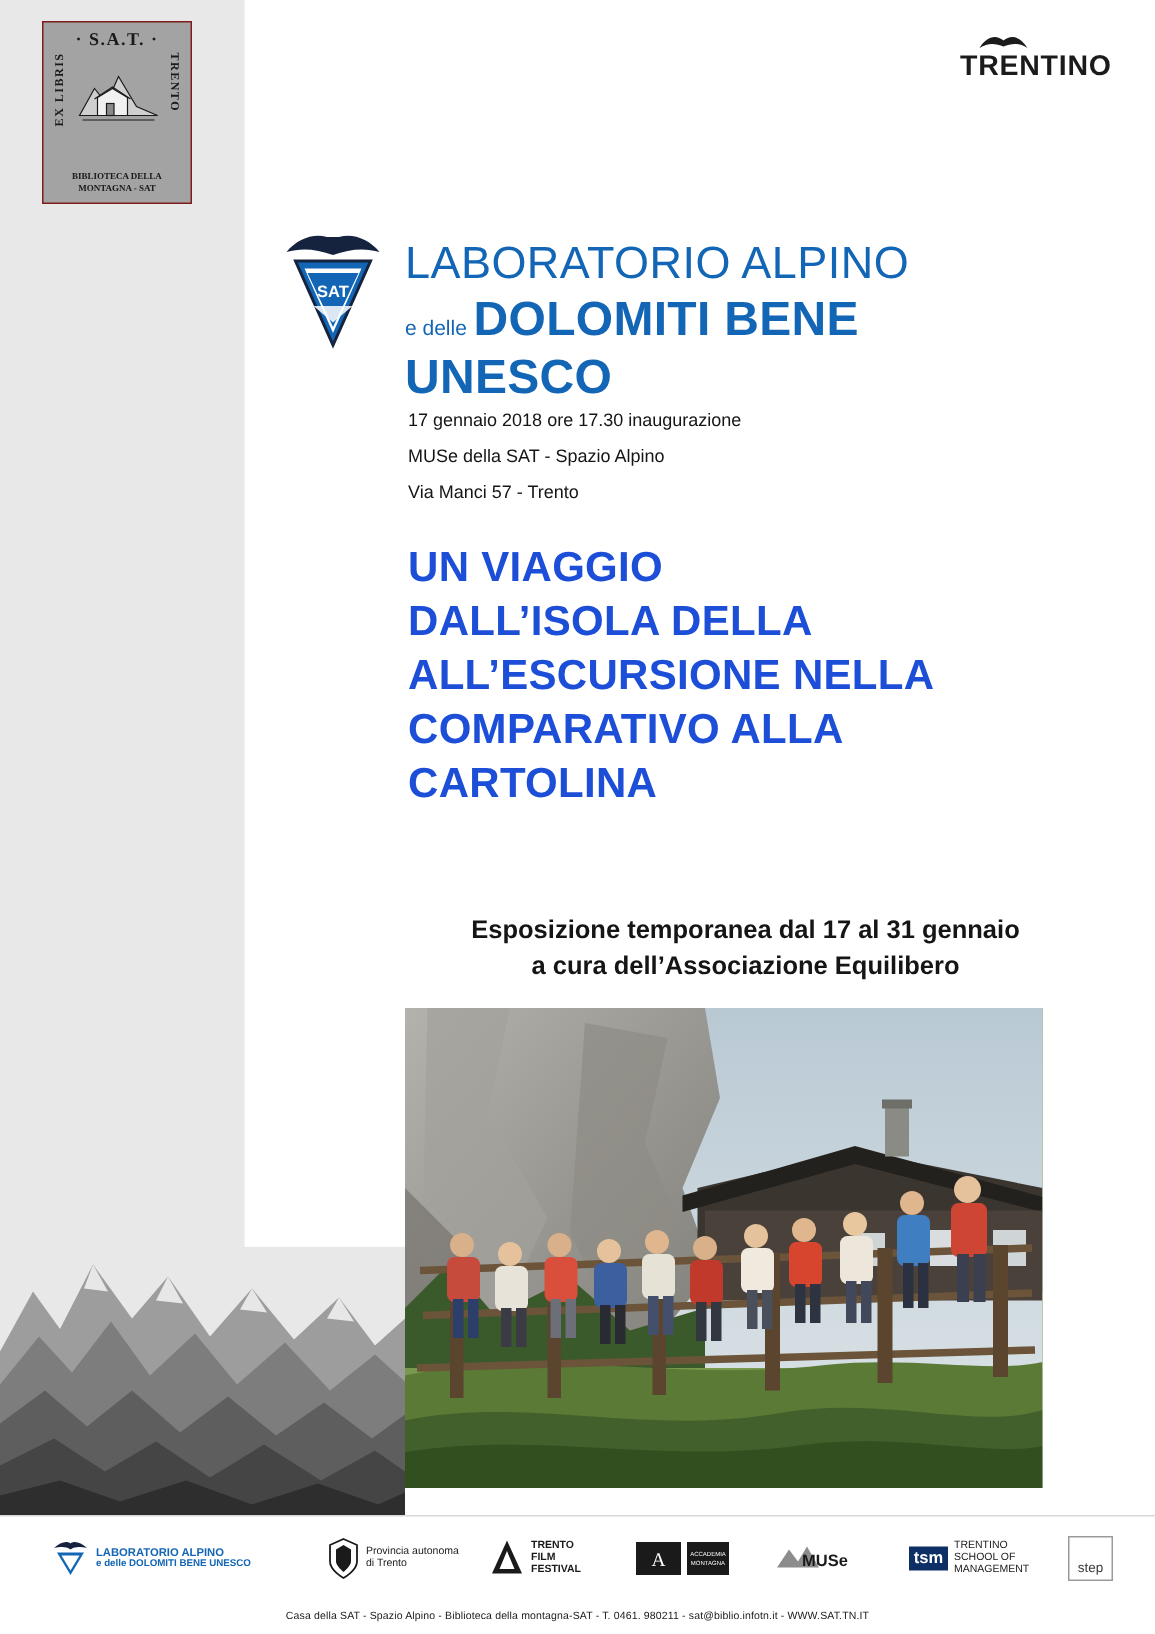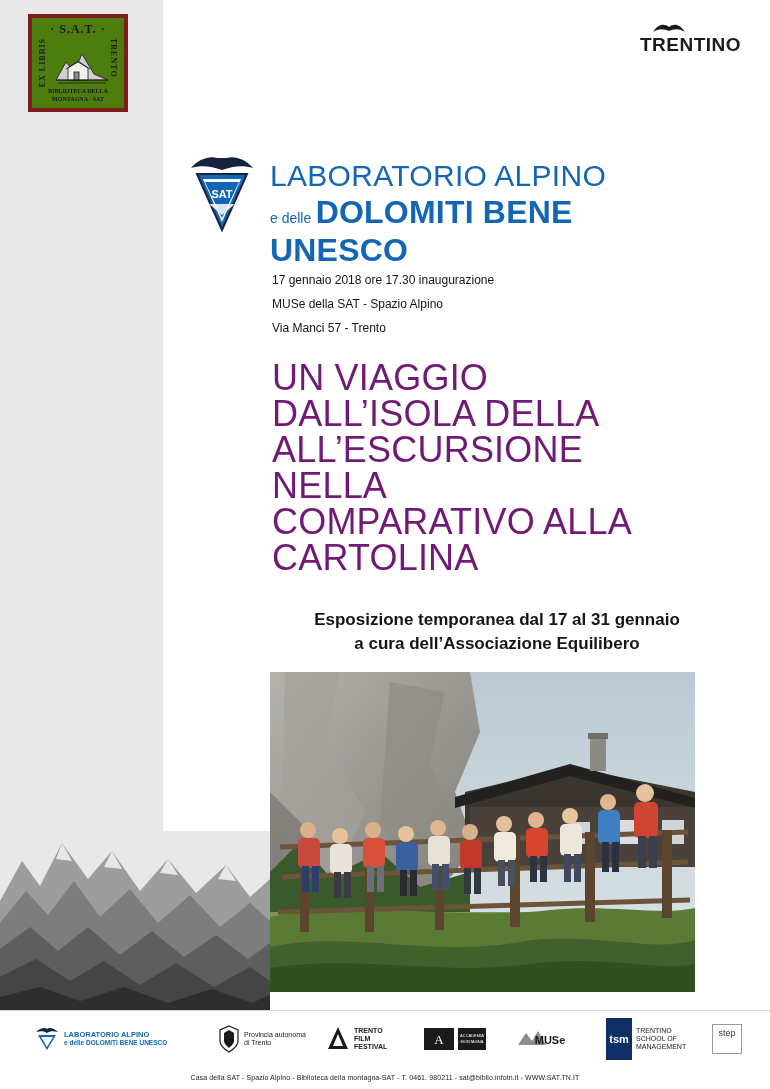--- a/index.html
+++ b/index.html
@@ -30,24 +30,24 @@
     height: 1011px;
     background: #e8e8e8;
   }
 
   
   .sat-stamp {
     position: absolute;
     left: 28px;
     top: 14px;
     width: 100px;
-    height: 98px;
-    border: 4px solid #7f1d1d;
+    height: 122px;
+    border: 1px solid #7f1d1d;
     box-sizing: border-box;
-    background: #4d7c0f;
+    background: #a3a3a3;
   }
   .sat-stamp .sat-title {
     position: absolute;
     top: 4px;
     left: 0;
     right: 0;
     text-align: center;
     font-family: "Liberation Serif", serif;
     font-size: 12px;
     font-weight: bold;
@@ -157,23 +157,23 @@
     line-height: 24px;
     color: #151515;
   }
 
   
   .big-title {
     position: absolute;
     left: 272px;
     top: 360px;
     width: 430px;
-    font-size: 36px;
-    font-weight: normal;
-    color: #701a75;
+    font-size: 28px;
+    font-weight: bold;
+    color: #1d4ed8;
     line-height: 36px;
     letter-spacing: 0.2px;
   }
 
   
   .subtitle {
     position: absolute;
     left: 272px;
     top: 608px;
     width: 450px;
@@ -516,32 +516,32 @@
       </div>
 
       <div class="flogo" style="left:516px;">
         <svg width="56" height="24" viewBox="0 0 56 24">
           <path d="M2 18 L10 6 L16 14 L22 4 L30 18 Z" fill="#8c8c8c"></path>
           <text x="34" y="17" font-family="Liberation Sans, sans-serif" font-size="11" font-weight="bold" fill="#1a1a1a" text-anchor="middle">MUSe</text>
         </svg>
       </div>
 
       <div class="flogo" style="left:606px;">
-        <div style="width:26px;height:42px;background:#0d2f66;display:flex;align-items:center;justify-content:center;">
+        <div style="width:26px;height:16px;background:#0d2f66;display:flex;align-items:center;justify-content:center;">
           <span style="color:#ffffff;font-size:11px;font-weight:bold;">tsm</span>
         </div>
         <div class="ftext" style="margin-left:4px;">
           <div>TRENTINO</div>
           <div>SCHOOL OF</div>
           <div>MANAGEMENT</div>
         </div>
       </div>
 
       <div class="flogo" style="left:712px;">
-        <div style="width:30px;height:30px;border:1px solid #9a9a9a;display:flex;align-items:flex-end;justify-content:center;padding-bottom:15px;box-sizing:border-box;">
+        <div style="width:30px;height:30px;border:1px solid #9a9a9a;display:flex;align-items:flex-end;justify-content:center;padding-bottom:3px;box-sizing:border-box;">
           <span style="font-size:9px;color:#3a3a3a;">step</span>
         </div>
       </div>
 
     </div>
     <div class="footer-line">Casa della SAT - Spazio Alpino - Biblioteca della montagna-SAT - T. 0461. 980211 - sat@biblio.infotn.it - WWW.SAT.TN.IT</div>
   </div>
 
 </div>
 

